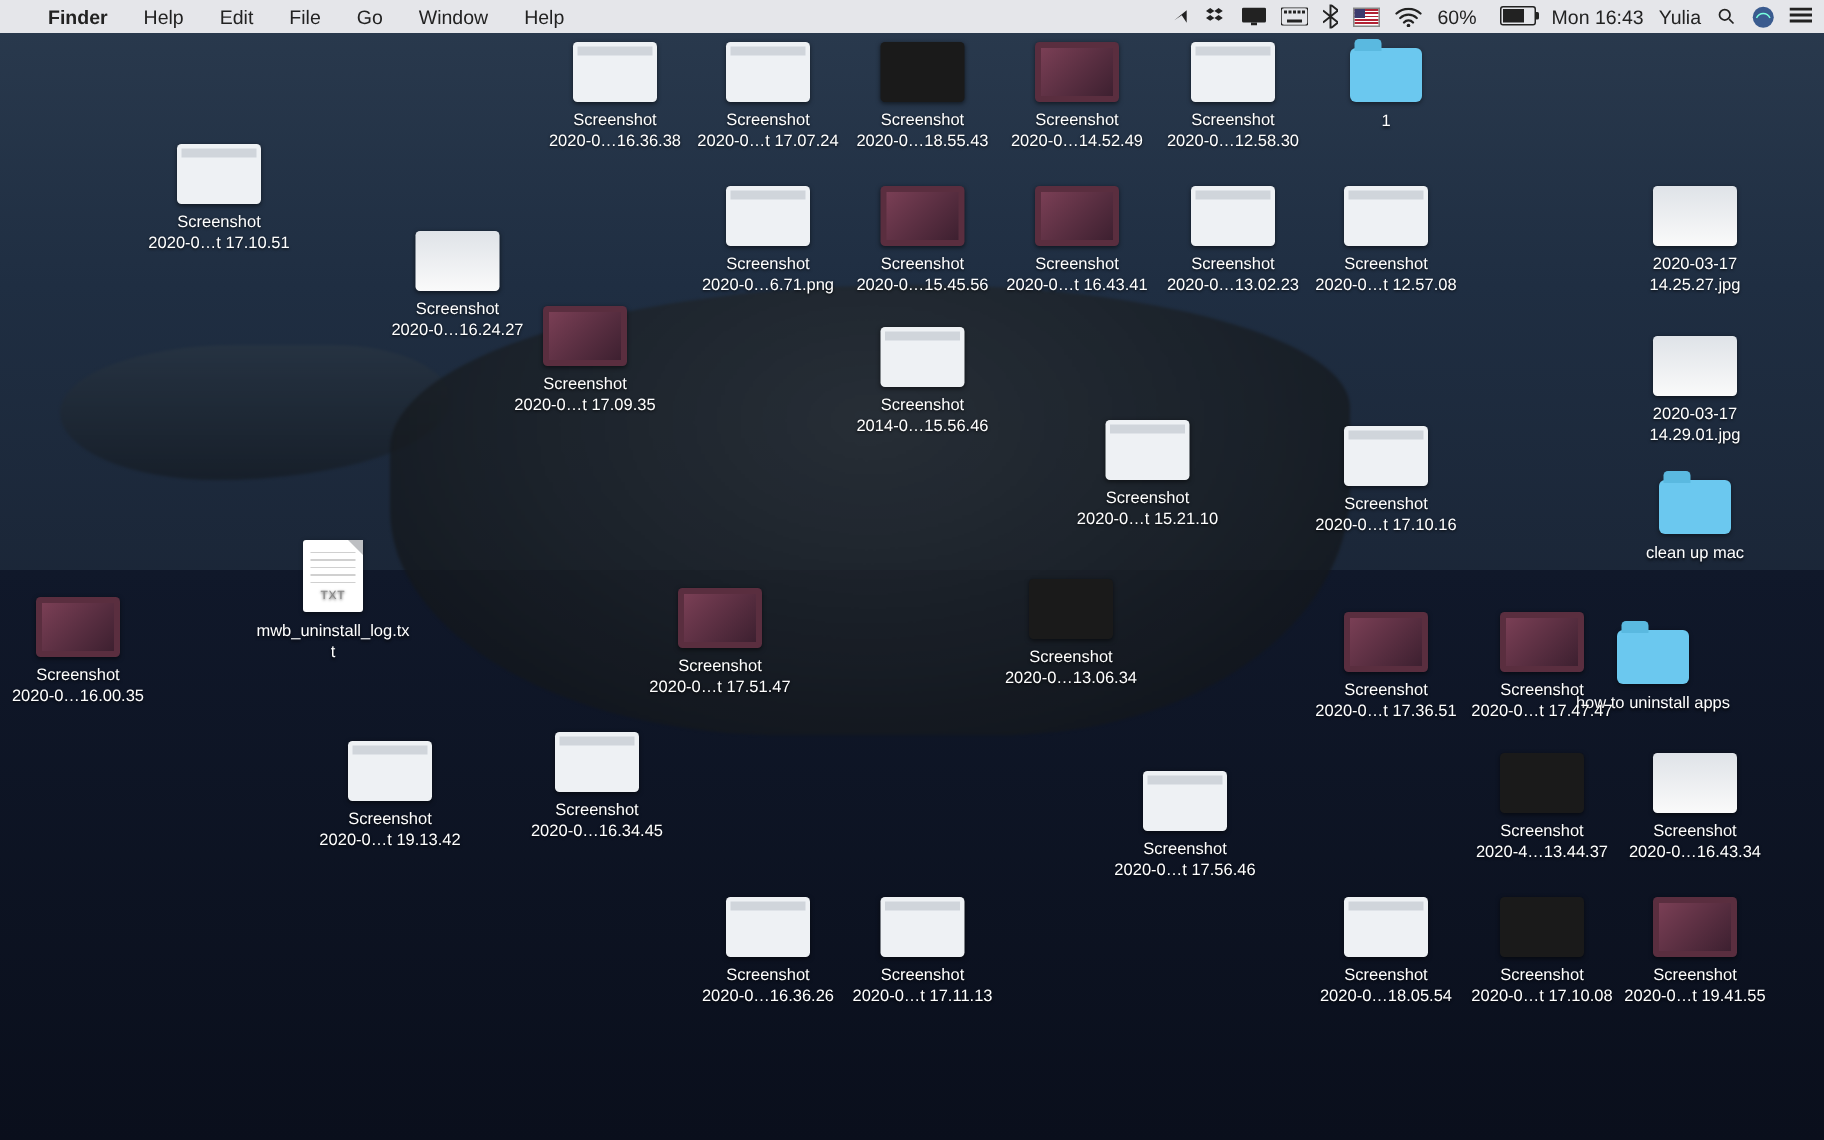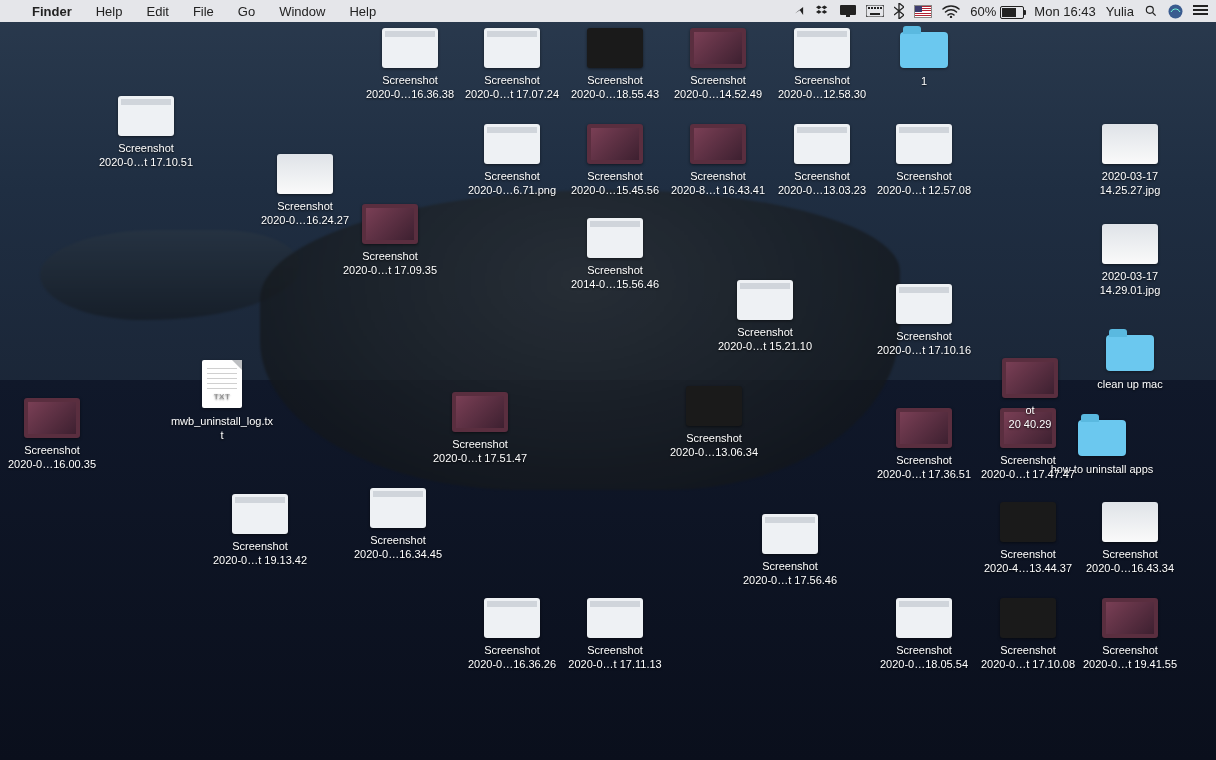--- a/index.html
+++ b/index.html
@@ -10,21 +10,21 @@
   .island2{position:absolute;left:40px;top:230px;width:260px;height:90px;background:linear-gradient(#2a3643,#141a21);border-radius:45% 30% 60% 40% / 50% 40% 60% 50%;opacity:.65;filter:blur(1px);}
   .sea{position:absolute;left:0;top:380px;right:0;bottom:0;background:linear-gradient(180deg,#10182a 0%,#0a0f1c 100%);}
   
   .menubar{position:absolute;top:0;left:0;right:0;height:22px;background:rgba(245,245,247,.92);display:flex;align-items:center;font-size:13px;color:#222;padding:0 8px;box-sizing:border-box;z-index:1000;}
   .menubar .left{display:flex;align-items:center;gap:24px;}
   .menubar .left .app{font-weight:600;}
   .menubar .right{margin-left:auto;display:flex;align-items:center;gap:10px;}
   .apple{font-size:15px;line-height:22px;}
   .mb-item{cursor:default;}
   .status-icon{display:inline-flex;align-items:center;justify-content:center;}
-  .battery{display:inline-flex;align-items:flex-end;gap:4px;}
+  .battery{display:inline-flex;align-items:flex-start;gap:16px;}
   .battery-body{width:22px;height:11px;border:1px solid #222;border-radius:2px;position:relative;}
   .battery-body::after{content:"";position:absolute;right:-3px;top:3px;width:2px;height:5px;background:#222;border-radius:0 1px 1px 0;}
   .battery-fill{position:absolute;left:1px;top:1px;bottom:1px;width:60%;background:#222;}
   .flag{width:16px;height:11px;background:linear-gradient(#b22234 0 10%,#fff 10% 20%,#b22234 20% 30%,#fff 30% 40%,#b22234 40% 50%,#fff 50% 60%,#b22234 60% 70%,#fff 70% 80%,#b22234 80% 90%,#fff 90% 100%);position:relative;border:.5px solid #888;}
   .flag::before{content:"";position:absolute;left:0;top:0;width:7px;height:6px;background:#3c3b6e;}
   
   .desktop{position:absolute;inset:0;padding-top:22px;}
   .icon{position:absolute;width:104px;display:flex;flex-direction:column;align-items:center;text-align:center;color:#fff;font-size:11px;line-height:14px;text-shadow:0 1px 2px rgba(0,0,0,.8);cursor:default;}
   .icon .thumb{width:56px;height:40px;background:#fff;border-radius:3px;box-shadow:0 1px 3px rgba(0,0,0,.5);display:flex;align-items:center;justify-content:center;margin-bottom:5px;position:relative;overflow:hidden;}
   .icon .thumb.dark{background:#5a2e3f;}
@@ -132,21 +132,21 @@
         </svg>
       </span>
   </div>
 </div>
 
 <div class="desktop" id="desktop">
     <div class="icon" style="left: 872px; top: 32px;">
       <div class="folder"></div>
       <div class="label">1</div>
     </div>
-    <div class="icon" style="left: 1078px; top: 335px;">
+    <div class="icon" style="left: 1078px; top: 320px;">
       <div class="folder"></div>
       <div class="label">clean up mac</div>
     </div>
     <div class="icon" style="left: 1050px; top: 420px;">
       <div class="folder"></div>
       <div class="label">how to uninstall apps</div>
     </div>
     <div class="icon" style="left: 170px; top: 360px; text-align: center;">
       <div class="txt">
         <div class="txtlines"></div>
@@ -206,28 +206,28 @@
       <div class="thumb dark"></div>
       <div class="label">
         <div>Screenshot</div>
         <div>2020-0…15.45.56</div>
       </div>
     </div>
     <div class="icon" style="left: 666px; top: 124px;">
       <div class="thumb dark"></div>
       <div class="label">
         <div>Screenshot</div>
-        <div>2020-8…t 16.43.41</div>
+        <div>2020-0…t 16.43.41</div>
       </div>
     </div>
     <div class="icon" style="left: 770px; top: 124px;">
       <div class="thumb win"></div>
       <div class="label">
         <div>Screenshot</div>
-        <div>2020-0…13.03.23</div>
+        <div>2020-0…13.02.23</div>
       </div>
     </div>
     <div class="icon" style="left: 872px; top: 124px;">
       <div class="thumb win"></div>
       <div class="label">
         <div>Screenshot</div>
         <div>2020-0…t 12.57.08</div>
       </div>
     </div>
     <div class="icon" style="left: 1078px; top: 124px;">
@@ -305,27 +305,20 @@
       <div class="label">
         <div>Screenshot</div>
         <div>2020-0…t 17.36.51</div>
       </div>
     </div>
     <div class="icon" style="left: 976px; top: 408px;">
       <div class="thumb dark"></div>
       <div class="label">
         <div>Screenshot</div>
         <div>2020-0…t 17.47.47</div>
-      </div>
-    </div>
-    <div class="icon" style="left: 978px; top: 358px;">
-      <div class="thumb dark"></div>
-      <div class="label">
-        <div>ot</div>
-        <div>20         40.29</div>
       </div>
     </div>
     <div class="icon" style="left: 208px; top: 494px;">
       <div class="thumb win"></div>
       <div class="label">
         <div>Screenshot</div>
         <div>2020-0…t 19.13.42</div>
       </div>
     </div>
     <div class="icon" style="left: 346px; top: 488px;">

